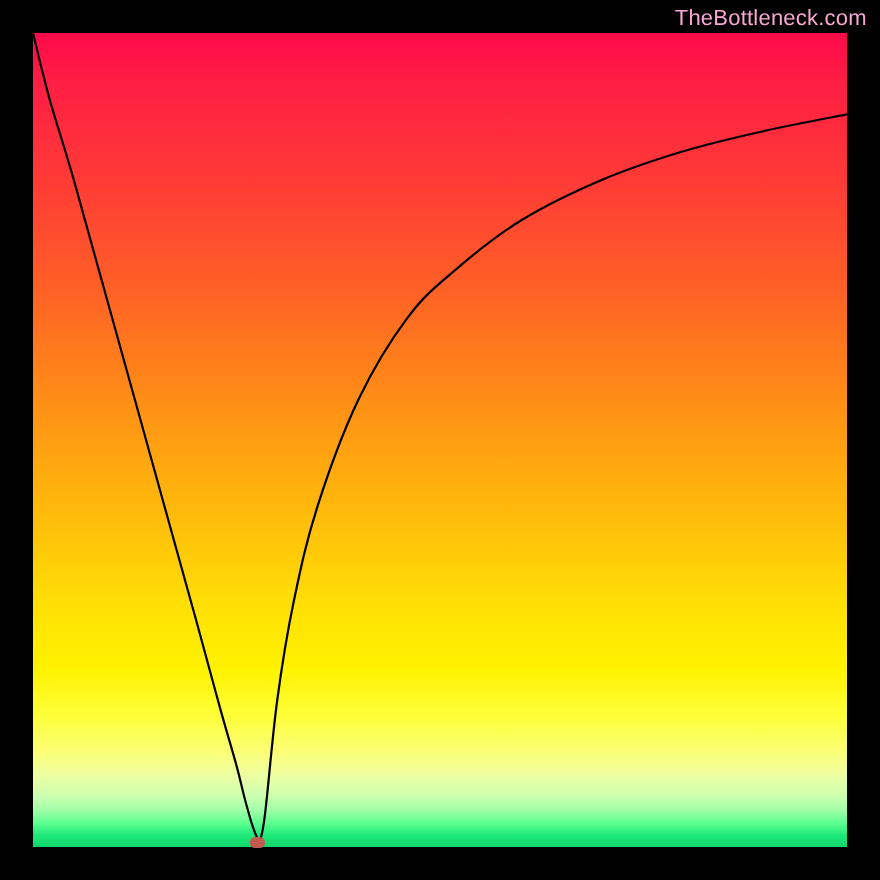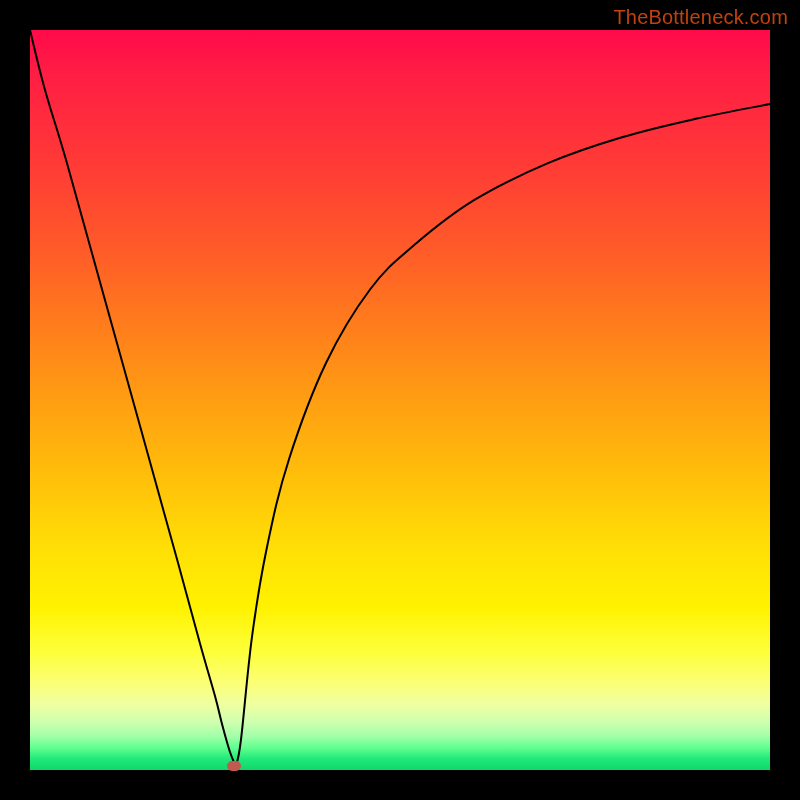--- a/index.html
+++ b/index.html
@@ -49,21 +49,21 @@
     position: absolute;
     left: 0;
     top: 0;
     width: 740px;
     height: 740px;
   }
   .attribution {
     position: absolute;
     top: 6px;
     right: 12px;
-    color: #c2410c;
+    color: #f9a8d4;
     font-size: 20px;
     letter-spacing: 0.2px;
     user-select: none;
   }
   .marker {
     position: absolute;
     width: 14px;
     height: 10px;
     border-radius: 5px;
     background: #c15a4f;

